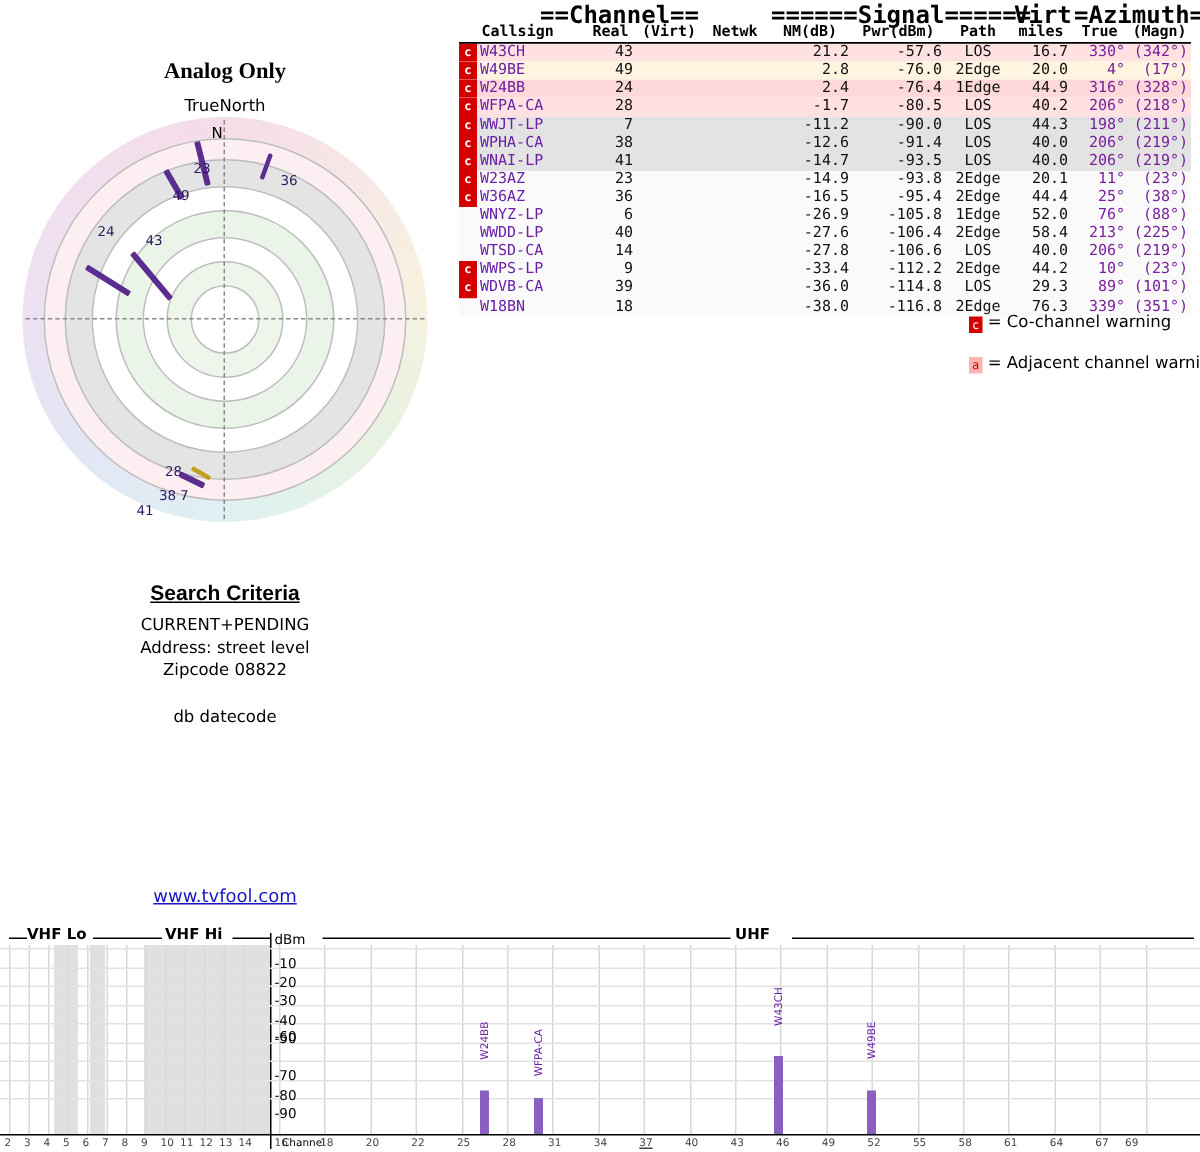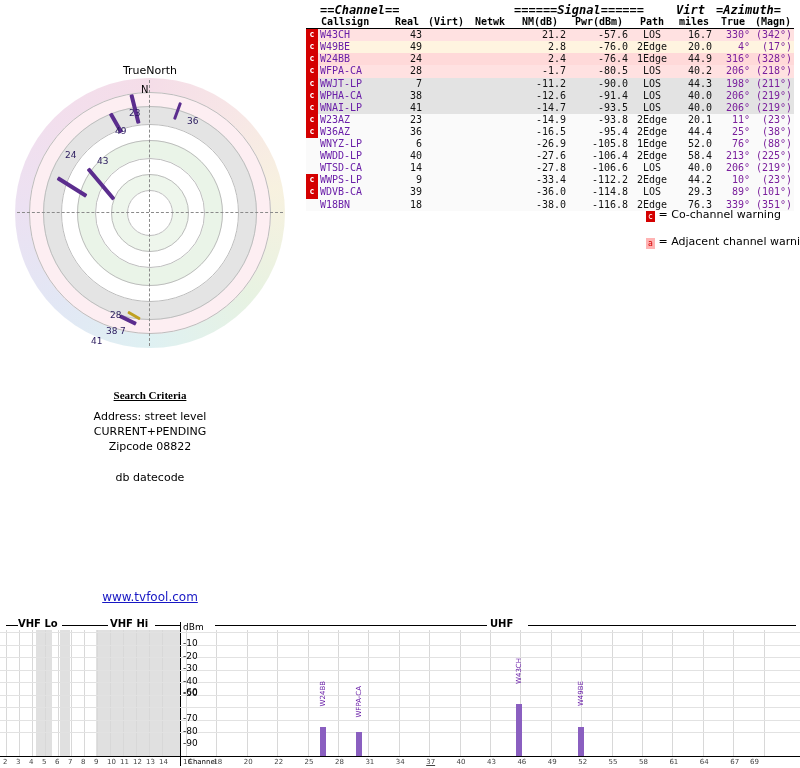--- a/index.html
+++ b/index.html
@@ -25,32 +25,32 @@
   #ring-8{left:112px;top:112px;width:46px;height:46px;background:#ffffff;}
   .ring-line{position:absolute;border:1px solid #bdbdbd;border-radius:50%;}
   .axis-v{position:absolute;left:134px;top:2px;width:0;height:266px;border-left:1px dashed #8a8a8a;}
   .axis-h{position:absolute;left:2px;top:134px;width:266px;height:0;border-top:1px dashed #8a8a8a;}
   .n-label{position:absolute;left:126px;top:6px;font-size:10px;color:#000;}
   .spoke{position:absolute;background:#5b2d8e;border-radius:1px;}
   .spoke-label{position:absolute;font-size:9px;color:#2a1a5e;font-family:"DejaVu Sans",sans-serif;}
 
   
   #criteria{position:absolute;left:0;top:388px;width:300px;text-align:center;font-size:11px;color:#000;line-height:15px;}
-  #criteria .hdr{font-weight:bold;text-decoration:underline;font-size:11px;font-family:Liberation Serif, serif;}
+  #criteria .hdr{font-weight:bold;text-decoration:underline;font-size:14px;font-family:Liberation Sans, sans-serif;}
   #datecode{position:absolute;left:0;top:470px;width:300px;text-align:center;font-size:11px;color:#000;line-height:15px;}
 
   
   #site-link{position:absolute;left:0;top:590px;width:300px;text-align:center;font-size:12px;}
   #site-link a{color:#1717c4;text-decoration:underline;}
 
   
   #table-panel{position:absolute;left:306px;top:4px;width:490px;font-family:"DejaVu Sans Mono",monospace;font-size:10px;color:#111;}
   table.sig{border-collapse:collapse;width:484px;table-layout:fixed;}
   table.sig th,table.sig td{padding:0 2px;height:12.1px;line-height:12.1px;white-space:nowrap;}
-  .grp{text-align:left;font-weight:bold;font-size:12px;color:#000;font-style:italic;}
+  .grp{text-align:right;font-weight:bold;font-size:16px;color:#000;}
   .colhdr td{text-align:center;font-weight:bold;border-bottom:1px solid #000;color:#000;}
   .c-warn{width:10px;background:#d40000;color:#fff;text-align:center;font-weight:bold;font-size:8px;}
   .c-none{width:10px;background:transparent;}
   td.call{text-align:left;color:#6a1fa8;padding-left:3px;}
   td.num{text-align:right;}
   td.ctr{text-align:center;}
   .row-pink{background:#ffe1e1;}
   .row-cream{background:#fff4e0;}
   .row-gray{background:#e3e3e3;}
   .row-white{background:#fafafa;}
@@ -75,20 +75,21 @@
   .xtick{position:absolute;font-size:7px;color:#444;font-family:"DejaVu Sans",sans-serif;}
   #chanlabel{position:absolute;font-size:7px;color:#000;font-family:"DejaVu Sans",sans-serif;}
   .bar{position:absolute;background:#8a5fc0;width:6px;}
   .barlabel{position:absolute;font-size:7px;color:#6a1fa8;writing-mode:vertical-rl;transform:rotate(180deg);font-family:"DejaVu Sans",sans-serif;letter-spacing:0px;}
   #axis-vsep{position:absolute;left:180px;top:4px;height:144px;width:0;border-left:1px solid #000;}
 </style>
 </head>
 <body>
 
 <div id="polar-panel">
+  <div id="polar-title">Analog Only</div>
   <div id="truenorth-label">TrueNorth</div>
   <div id="polar-wrap">
     <div class="ring" id="ring-outer"></div>
     <div class="ring" id="ring-2"></div>
     <div class="ring" id="ring-3"></div>
     <div class="ring" id="ring-4"></div>
     <div class="ring" id="ring-5"></div>
     <div class="ring" id="ring-6"></div>
     <div class="ring" id="ring-7"></div>
     <div class="ring" id="ring-8"></div>
@@ -121,22 +122,22 @@
     <span class="spoke-label" style="left:95px;top:232px;">28</span>
     <span class="spoke-label" style="left:91px;top:248px;">38</span>
     <span class="spoke-label" style="left:105px;top:248px;">7</span>
     <span class="spoke-label" style="left:76px;top:258px;">41</span>
   </div>
 </div>
 
 <div id="criteria">
   <div class="hdr">Search Criteria</div>
   <div style="height:6px"></div>
+  <div>CURRENT+PENDING</div>
   <div>Address: street level</div>
-  <div>CURRENT+PENDING</div>
   <div>Zipcode 08822</div>
 </div>
 <div id="datecode">
   <div>db datecode</div>
 </div>
 
 <div id="site-link">
   <a href="#">www.tvfool.com</a>
 </div>
 

